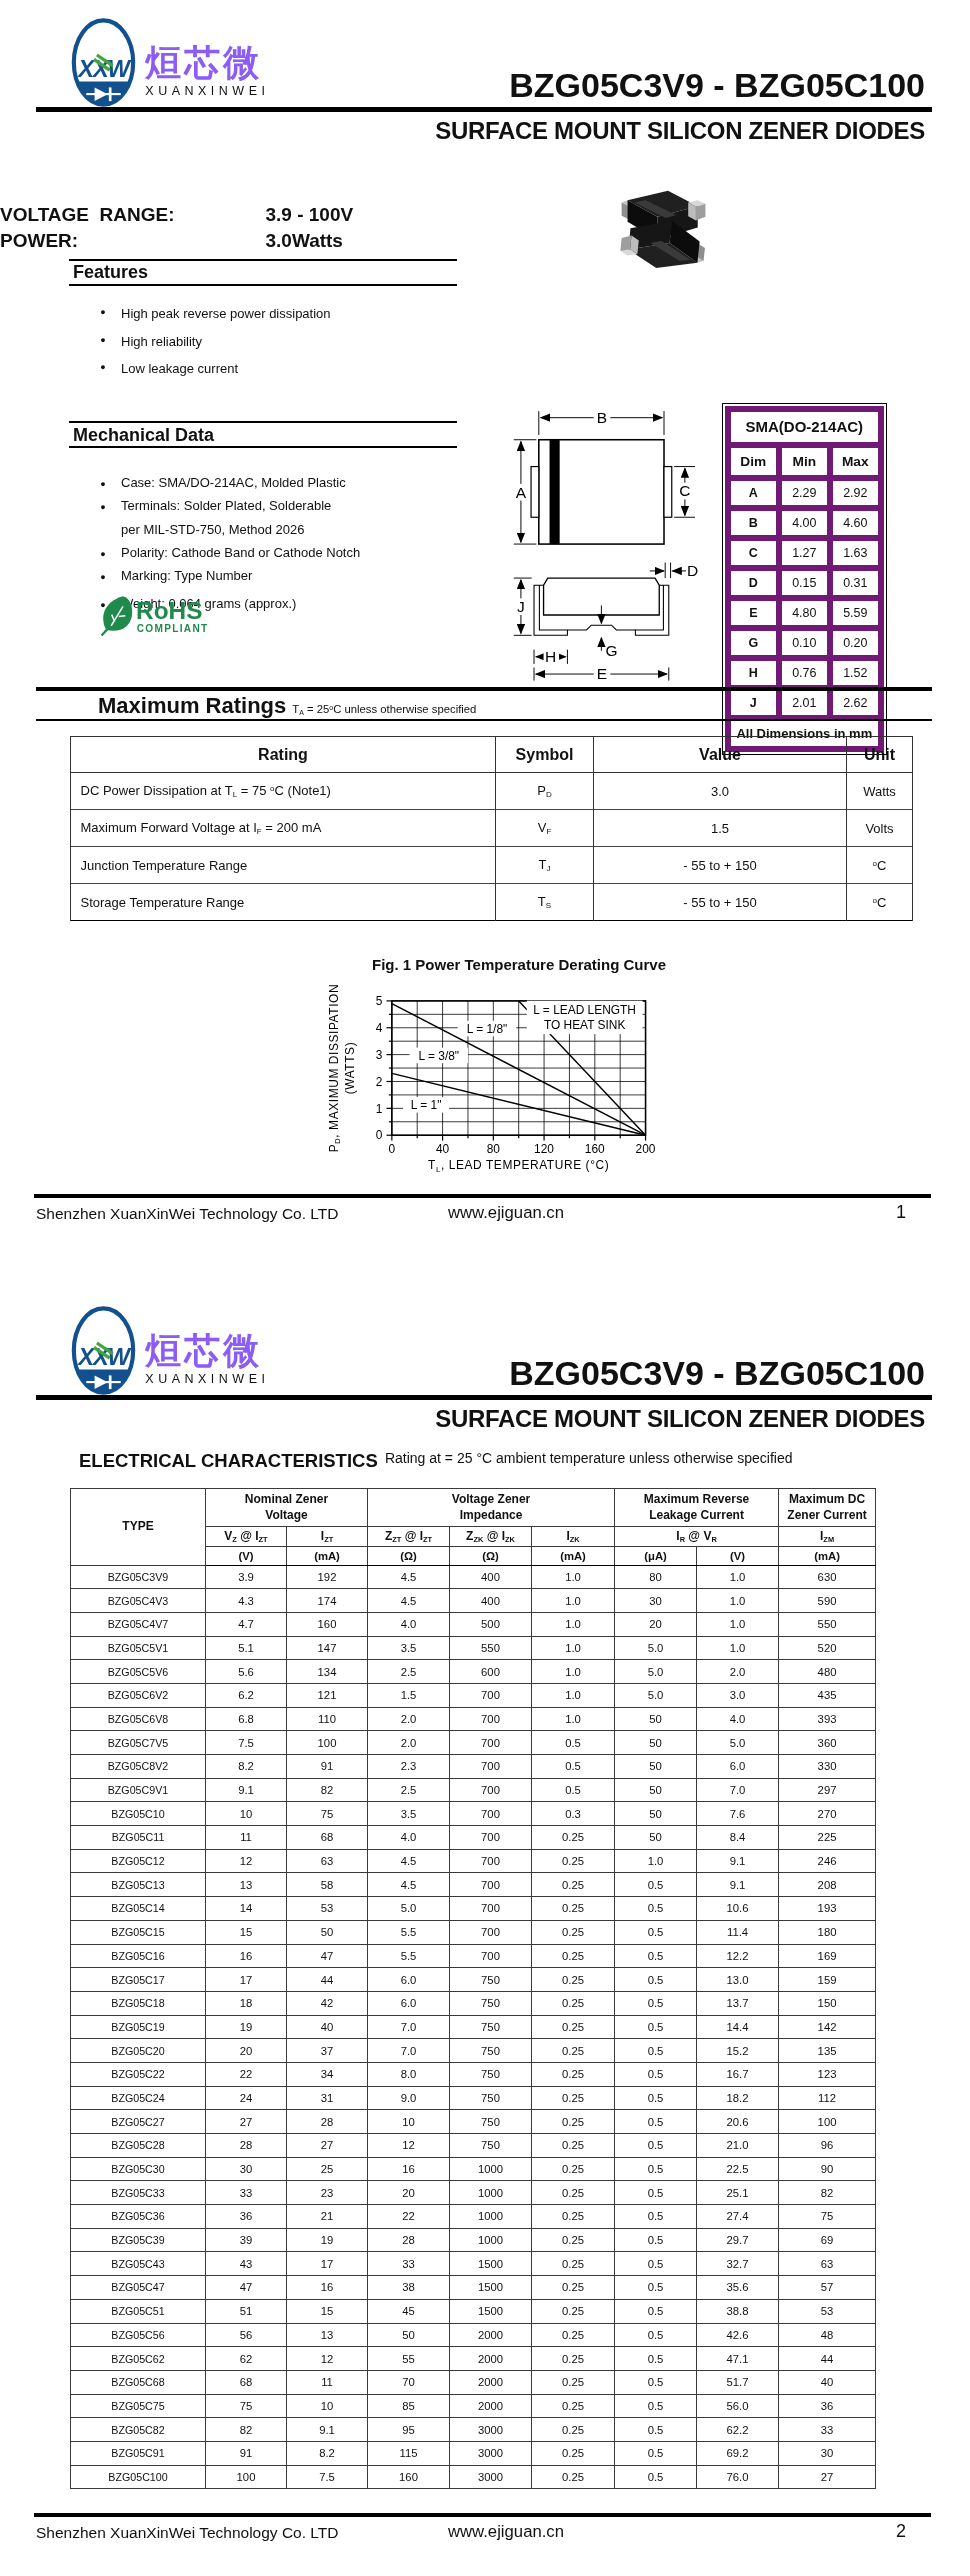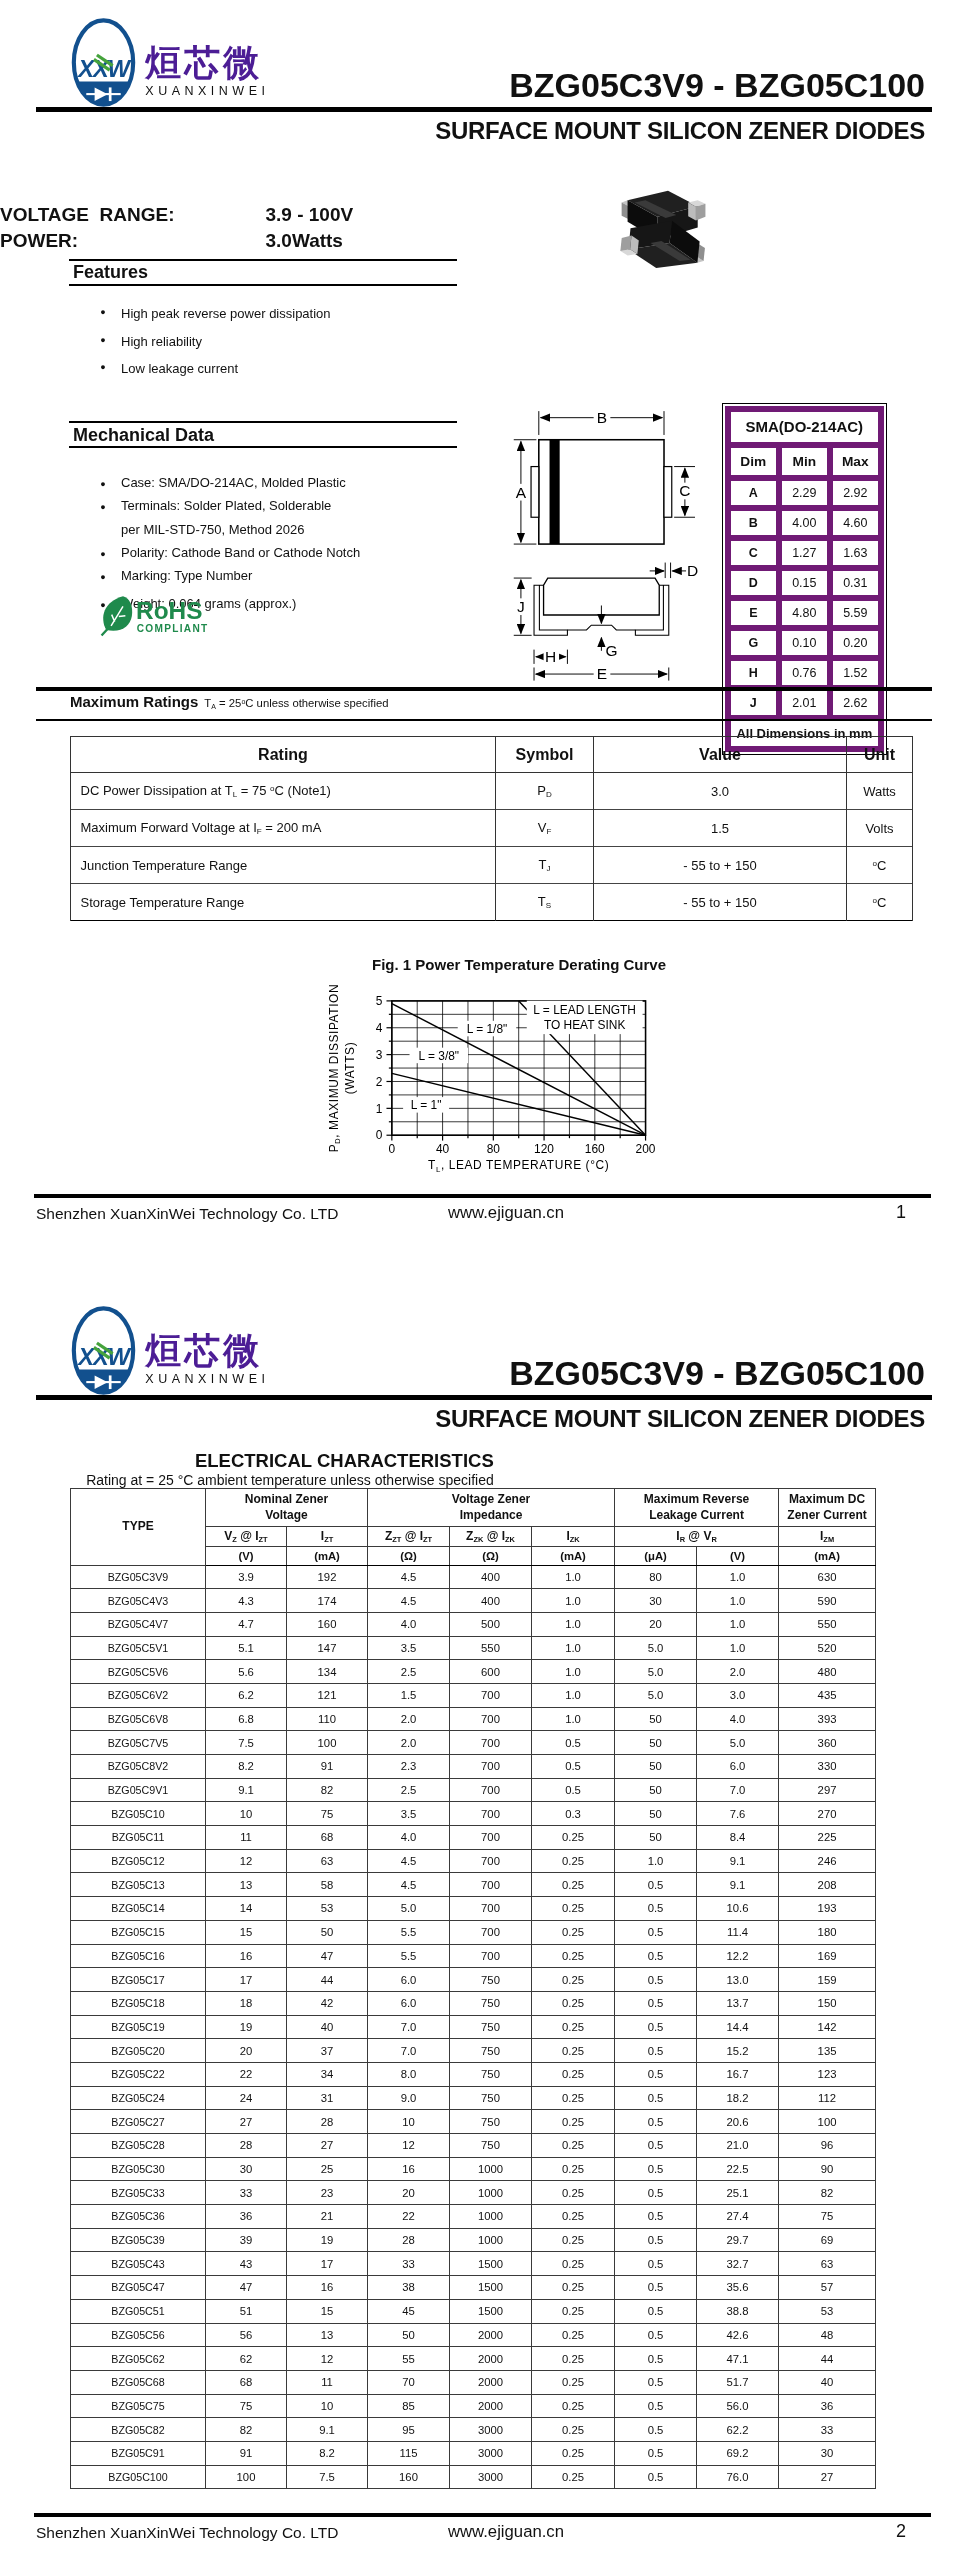--- a/index.html
+++ b/index.html
@@ -5,21 +5,21 @@
   html,body{margin:0;padding:0;background:#fff;}
   body{width:970px;font-family:"Liberation Sans",sans-serif;color:#111;}
   .page{position:relative;width:970px;height:1288px;background:#fff;overflow:hidden;}
   .rule{position:absolute;background:#000;}
 
   
   .logo{position:absolute;left:70px;top:18px;display:flex;}
   .logomark{width:67px;height:89px;}
   .logo-xxw{font-family:"Liberation Sans",sans-serif;font-style:italic;font-weight:bold;font-size:40px;fill:#12508e;text-anchor:middle;letter-spacing:-2px;}
   .logotxt{margin-left:8.3px;padding-top:26px;}
-  .logo-cn{font-size:36px;font-weight:600;letter-spacing:3px;line-height:38px;color:#4c1d95;}
+  .logo-cn{font-size:36px;font-weight:600;letter-spacing:3px;line-height:38px;color:#8b5cf6;}
   .logo-en{font-size:12.5px;letter-spacing:4.5px;margin-top:2.4px;color:#111;}
   .doc-title{position:absolute;top:66px;right:45px;font-size:34px;font-weight:bold;}
   .hdr-rule{position:absolute;top:107px;left:36px;width:896px;height:4.8px;background:#000;}
   .doc-subtitle{position:absolute;top:117px;right:45px;font-size:24px;font-weight:bold;letter-spacing:-0.3px;}
 
   
   .specs{position:absolute;left:0;top:202px;font-weight:bold;font-size:19px;line-height:26px;}
   .spec-row{display:flex;}
   .spec-label{width:250px;text-align:left;white-space:pre;}
   .spec-val{padding-left:15.5px;}
@@ -37,41 +37,41 @@
   table.dims{border-collapse:collapse;width:159px;table-layout:fixed;}
   table.dims th,table.dims td{border:6px solid #701a75;text-align:center;padding:0;}
   .dimtitle{height:30px;font-size:15px;font-weight:bold;}
   table.dims thead tr.h th{height:27.4px;font-size:13.7px;font-weight:bold;}
   table.dims tbody td{height:24px;font-size:12.5px;}
   table.dims tbody td.dimc{font-weight:bold;}
   .dimfoot{height:25px;font-size:13px;font-weight:bold;}
 
   
   .mr-head{position:absolute;left:70px;top:693px;display:flex;align-items:baseline;}
-  .mr-title{font-size:15px;font-weight:bold;}
+  .mr-title{font-size:22px;font-weight:bold;margin-left:28px;}
   .mr-note{font-size:11.3px;margin-left:6px;}
   table.ratings{position:absolute;left:70px;top:736px;width:842px;border-collapse:collapse;table-layout:fixed;border:1.8px solid #000;}
   table.ratings th{height:33px;font-size:16px;font-weight:bold;border:1.2px solid #333;}
   table.ratings td{height:34px;font-size:13px;text-align:center;border-left:0.9px solid #333;border-right:0.9px solid #333;border-top:1.3px solid #444;}
   table.ratings td.rleft{text-align:left;padding-left:9.5px;}
 
   
   .fig-title{position:absolute;left:322px;top:956px;width:394px;text-align:center;font-size:15px;font-weight:bold;}
   #fig1-svg{position:absolute;left:322px;top:977px;}
   .ctick{font-size:20px;fill:#000;}
   .clab{font-size:20px;fill:#000;}
   .cax{font-size:20px;fill:#000;letter-spacing:1px;}
 
   
   .foot-company{position:absolute;left:36px;font-size:15.5px;}
   .foot-url{position:absolute;left:448px;font-size:16.7px;}
   .foot-page{position:absolute;left:877px;width:48px;text-align:center;font-size:18px;}
 
   
-  .elec-head{position:absolute;left:79px;top:162px;display:flex;align-items:flex-end;flex-direction:column;}
+  .elec-head{position:absolute;left:79px;top:162px;display:flex;align-items:flex-start;}
   .elec-title{font-size:18.5px;font-weight:bold;}
   .elec-note{font-size:14px;margin-left:7.2px;margin-bottom:5px;}
   table.elec{position:absolute;left:70px;top:200px;width:806px;border-collapse:collapse;table-layout:fixed;border:1.8px solid #000;font-size:11.3px;}
   table.elec th,table.elec td{border:0.8px solid #3a3a3a;text-align:center;padding:0;overflow:hidden;}
   table.elec tr.g th{height:37px;font-size:12px;font-weight:bold;line-height:15.5px;}
   table.elec tr.s th{height:18.5px;font-size:12px;font-weight:bold;}
   table.elec tr.u th{height:18px;font-size:11.3px;font-weight:bold;border-bottom:1.8px solid #000;}
   table.elec tbody td{height:22.7px;}
   table.elec tbody td.tcol{font-weight:normal;font-size:10.7px;}
 

